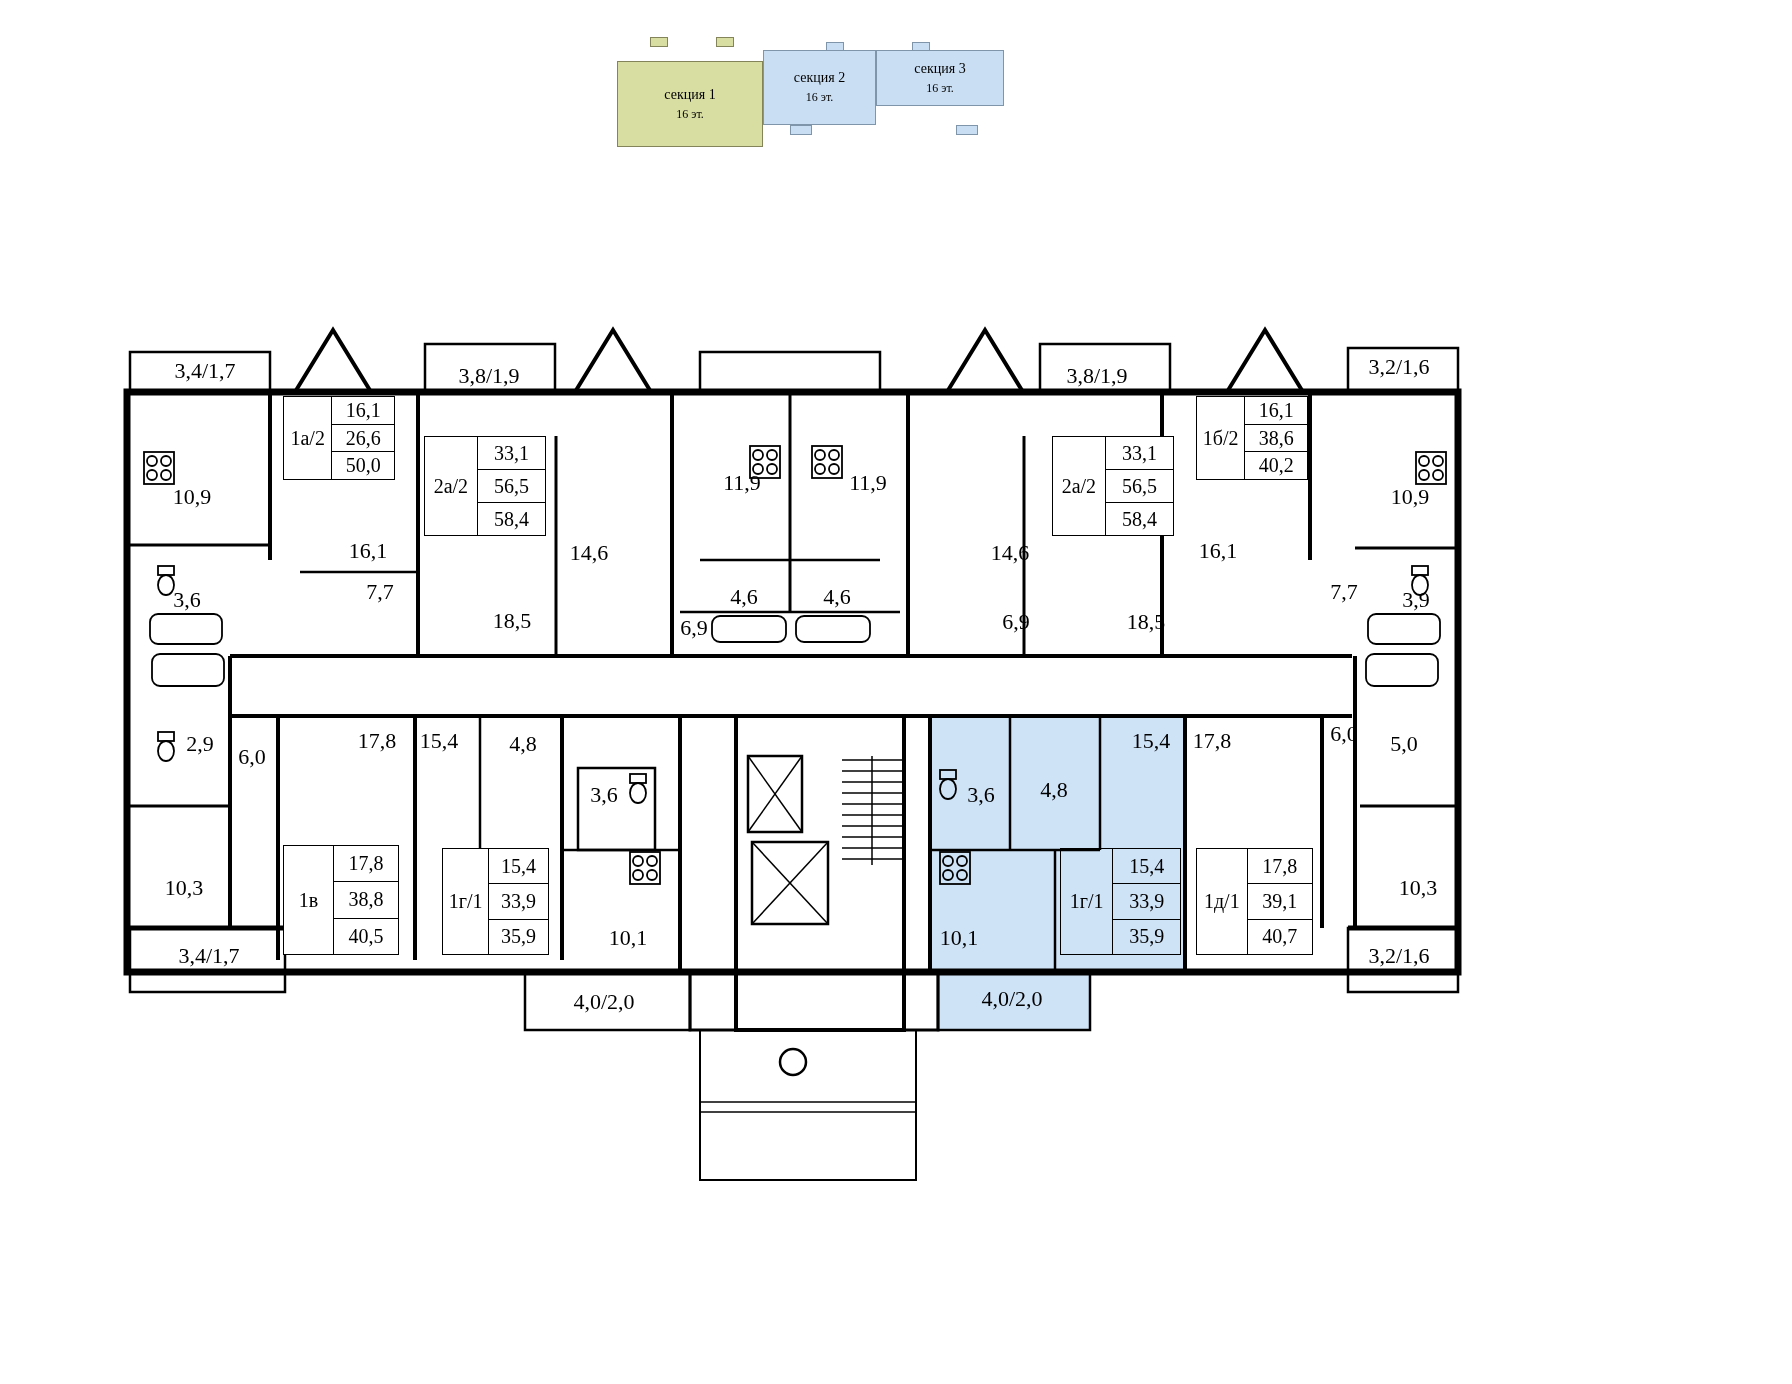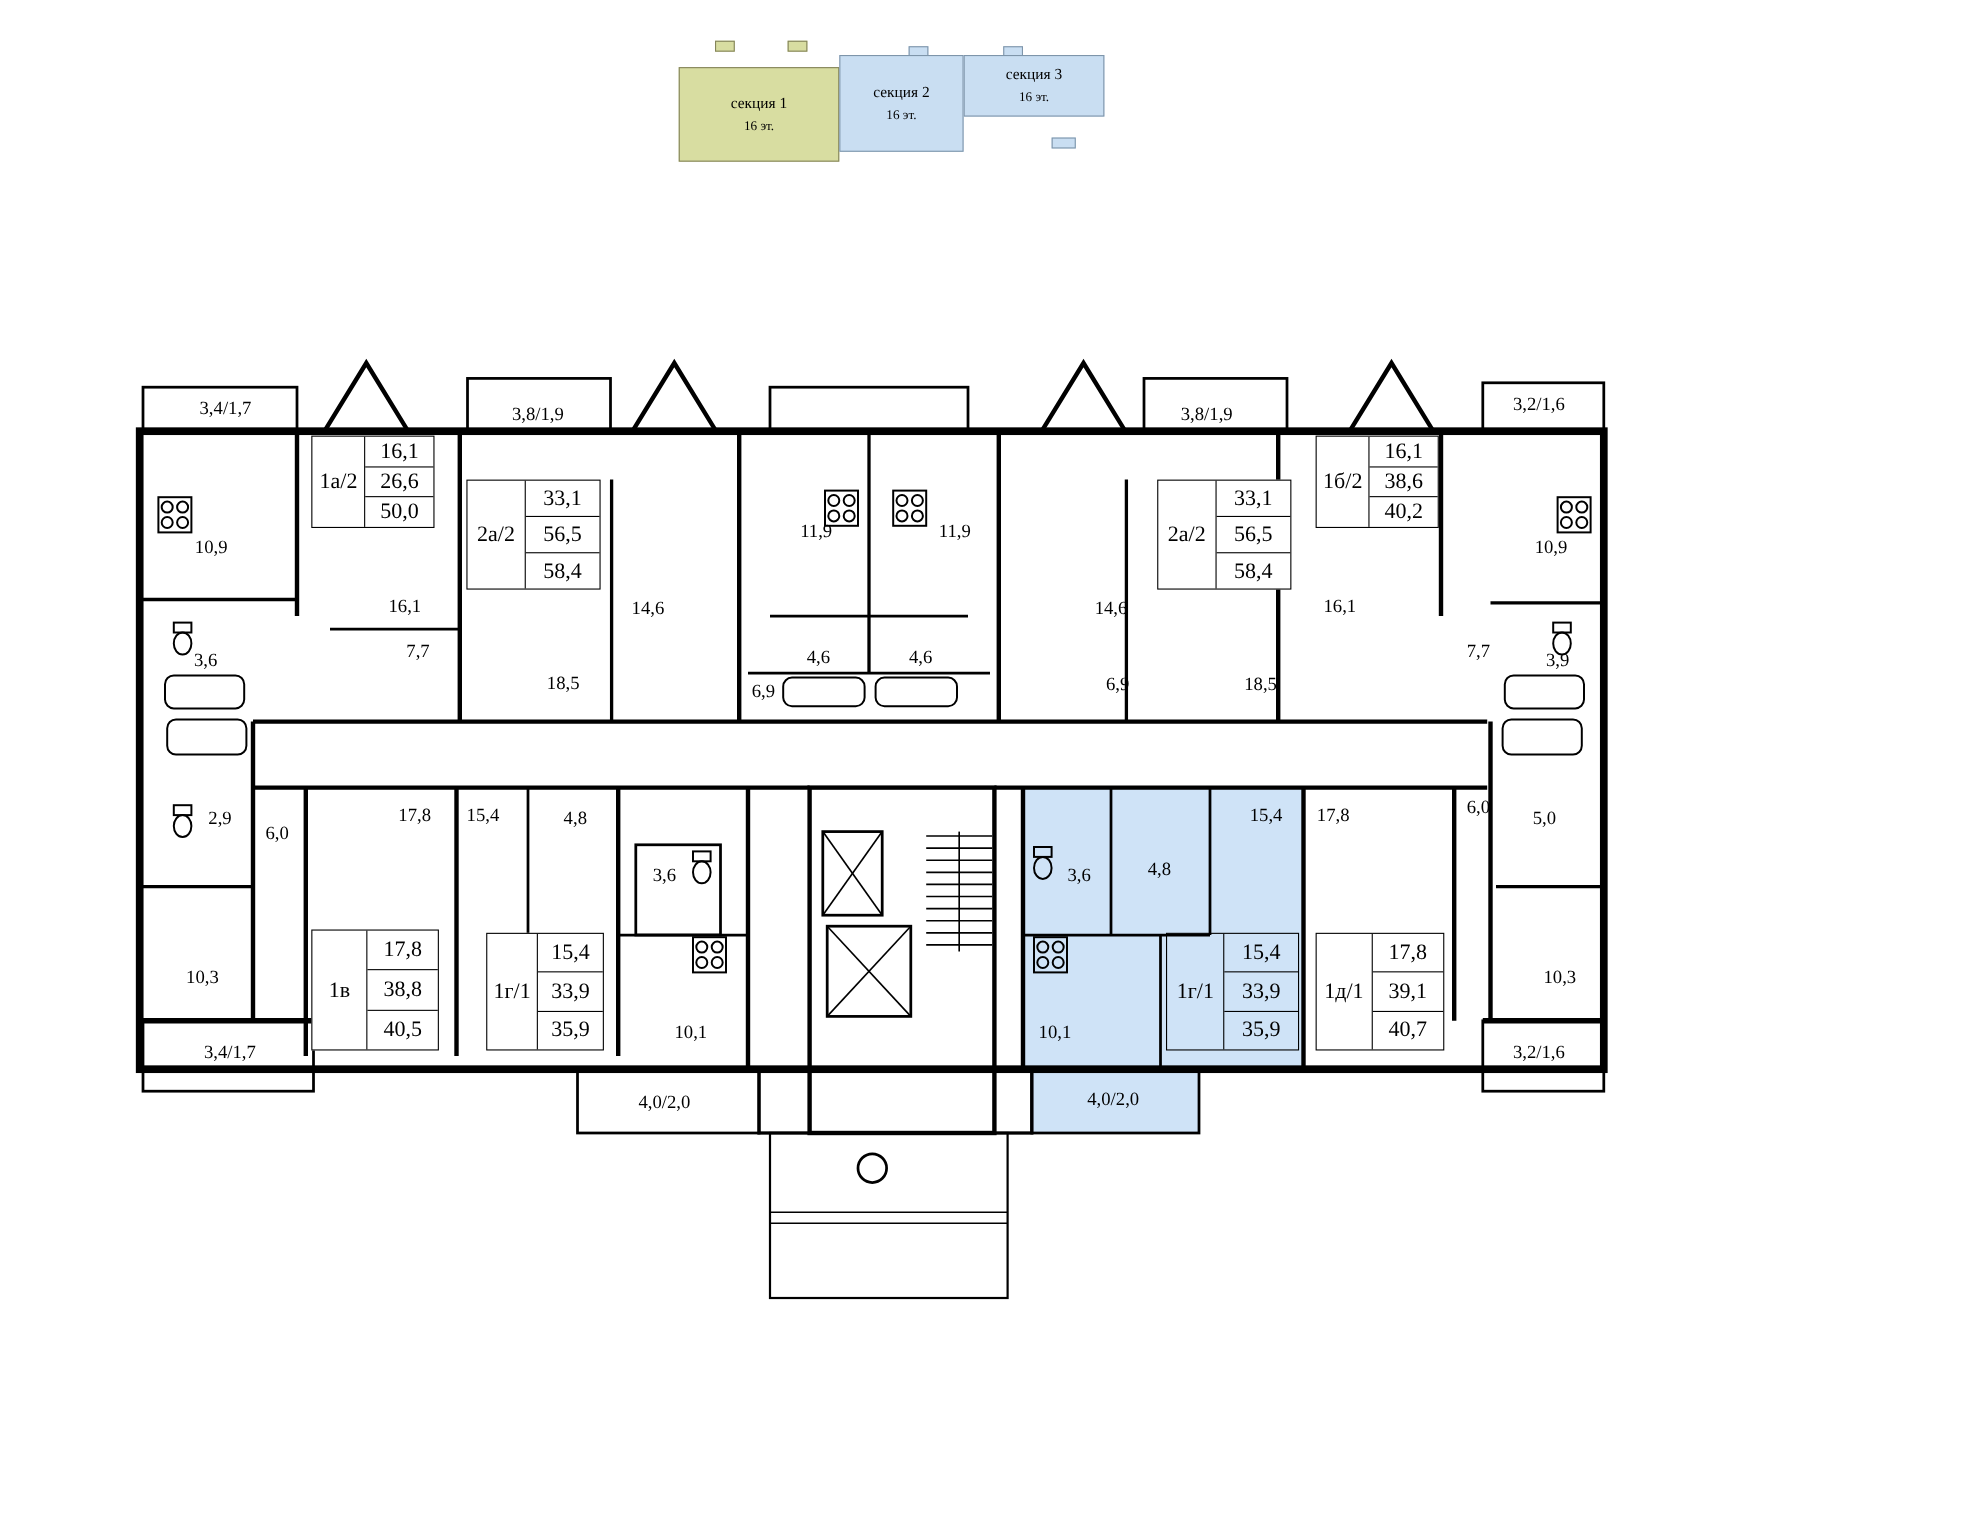--- a/index.html
+++ b/index.html
@@ -2,21 +2,21 @@
 <html><head>
 <meta charset="utf-8">
 <style>
   *{box-sizing:border-box;margin:0;padding:0}
   html,body{background:#fff}
   body{font-family:"Liberation Serif", serif;color:#000}
   .stage{position:relative;width:1792px;height:1384px;background:#fff;overflow:hidden}
   .plan{position:absolute;left:0;top:0}
 
   
-  .lbl{position:absolute;transform:translate(-50%,-50%);font-size:17px;line-height:1;white-space:nowrap}
+  .lbl{position:absolute;transform:translate(-50%,-50%);font-size:22px;line-height:1;white-space:nowrap}
 
   
   .apt{position:absolute;display:flex;background:#fff;border:1.7px solid #000;font-size:20px}
   .apt.clear{background:transparent}
   .apt-code{flex:0 0 44%;display:flex;align-items:center;justify-content:center;border-right:1.7px solid #000}
   .apt-vals{flex:1 1 auto;display:flex;flex-direction:column}
   .apt-vals>div{flex:1;display:flex;align-items:center;justify-content:center;border-bottom:1.7px solid #000}
   .apt-vals>div:last-child{border-bottom:none}
 
   
@@ -40,21 +40,21 @@
     <div class="tab t1" style="left:668px;top:129px;width:26px;height:11px"></div>
     <div class="tab t23" style="left:826px;top:42px;width:18px;height:10px"></div>
     <div class="tab t23" style="left:790px;top:125px;width:22px;height:10px"></div>
     <div class="tab t23" style="left:912px;top:42px;width:18px;height:10px"></div>
     <div class="tab t23" style="left:956px;top:125px;width:22px;height:10px"></div>
 
     <div class="sec sec1" style="left:617px;top:61px;width:146px;height:86px">
       <div class="sec-name">секция 1</div>
       <div class="sec-floors">16 эт.</div>
     </div>
-    <div class="sec sec23" style="left:763px;top:50px;width:113px;height:88px">
+    <div class="sec sec23" style="left:763px;top:50px;width:113px;height:75px">
       <div class="sec-name">секция 2</div>
       <div class="sec-floors">16 эт.</div>
     </div>
     <div class="sec sec23" style="left:876px;top:50px;width:128px;height:56px">
       <div class="sec-name">секция 3</div>
       <div class="sec-floors">16 эт.</div>
     </div>
   </div>
 
   <svg class="plan" width="1792" height="1384" viewBox="0 0 1792 1384">

